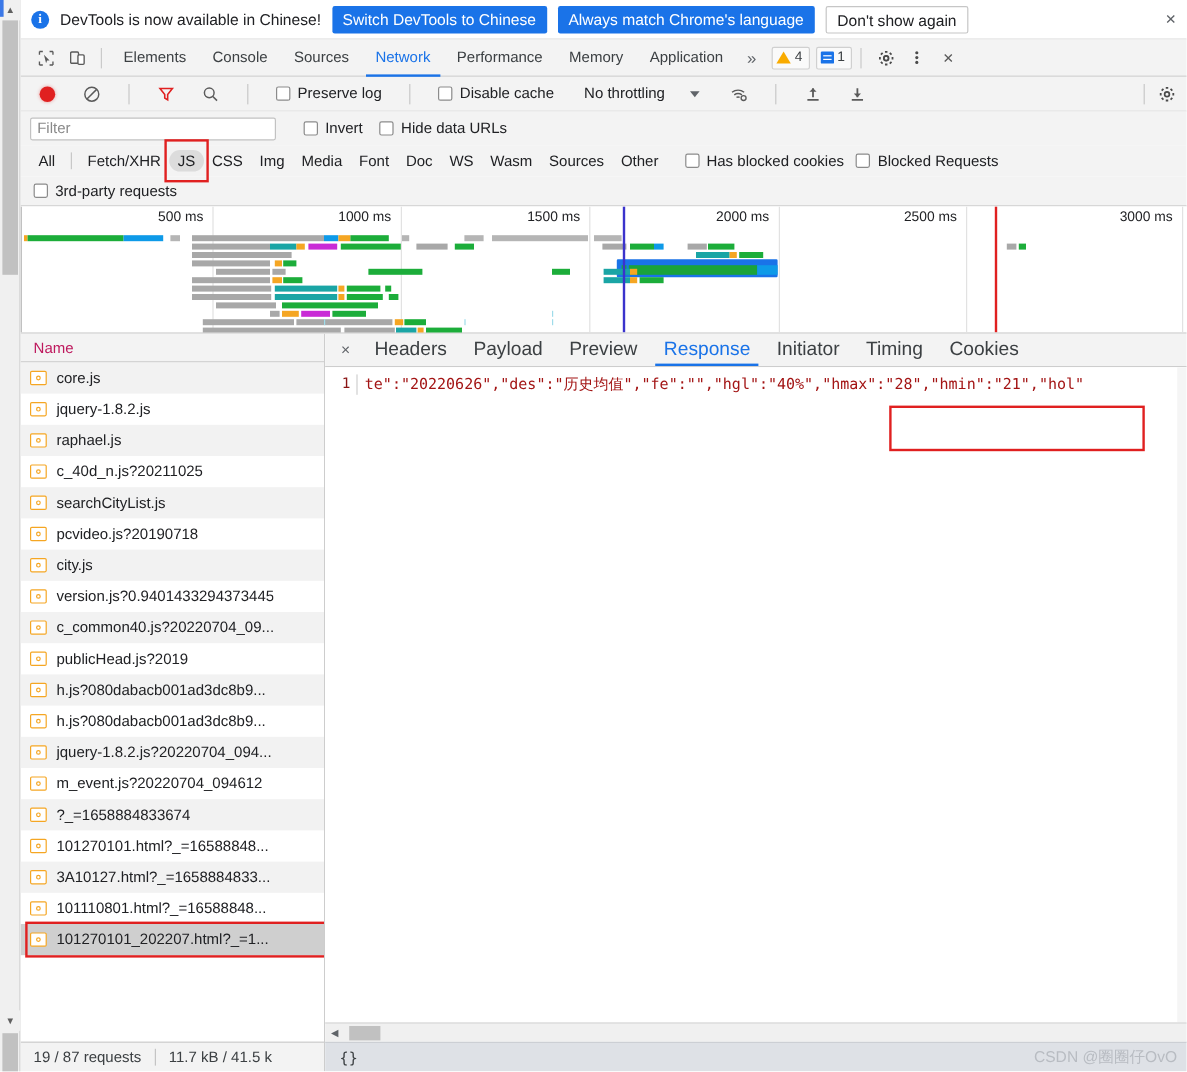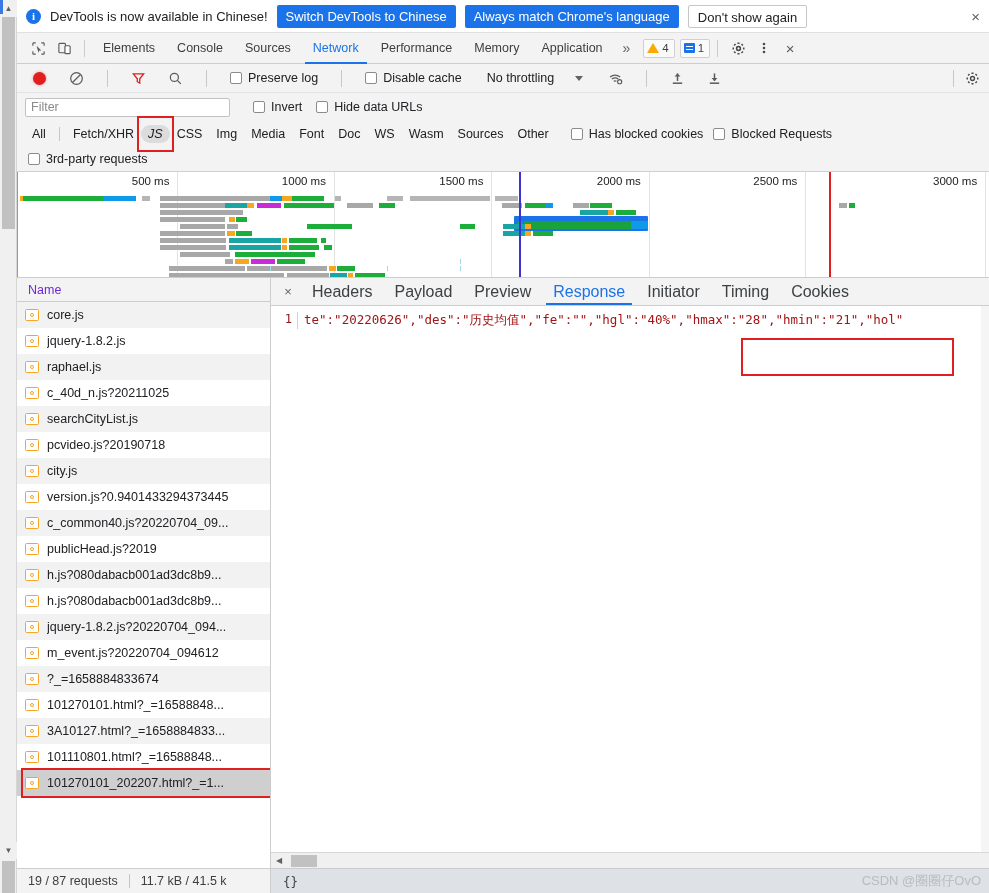--- a/index.html
+++ b/index.html
@@ -193,21 +193,21 @@
   
   .typerow {
     height: 26px; background: #f3f3f3;
     display: flex; align-items: center; padding: 0 8px;
     font-size: 12.5px; color: #202124; gap: 0;
     flex: 0 0 26px;
   }
   .type-pill {
     padding: 2px 7px; border-radius: 9px; cursor: pointer; white-space: nowrap;
   }
-  .type-pill.selected { background: #dcdcdc; font-style: italic; }
+  .type-pill.selected { background: #dcdcdc; }
   .red-box {
     position: absolute; border: 2px solid #e02020; pointer-events: none;
   }
   .type-sep { width: 1px; height: 14px; background: #c8c8c8; margin: 0 6px; }
 
   
   .thirdrow {
     height: 25px; background: #f3f3f3;
     display: flex; align-items: center; padding: 0 8px;
     border-bottom: 1px solid #d0d0d0;
@@ -246,21 +246,21 @@
   .reqlist {
     width: 254px; flex: 0 0 254px;
     border-right: 1px solid #cdcdcd;
     display: flex; flex-direction: column;
     background: #fff; min-height: 0;
   }
   .rl-header {
     height: 24px; flex: 0 0 24px;
     background: #f3f3f3; border-bottom: 1px solid #cdcdcd;
     display: flex; align-items: center;
-    padding-left: 11px; font-size: 12.5px; color: #6d28d9;
+    padding-left: 11px; font-size: 12.5px; color: #be185d;
   }
   .rl-body { flex: 1 1 auto; overflow: hidden; position: relative; }
   .row {
     height: 26px; display: flex; align-items: center;
     padding-left: 8px; font-size: 12.5px; color: #202124;
     white-space: nowrap; cursor: pointer;
   }
   .row.odd { background: #f2f2f2; }
   .row.selected { background: #cfcfcf; }
   .fileicon {

